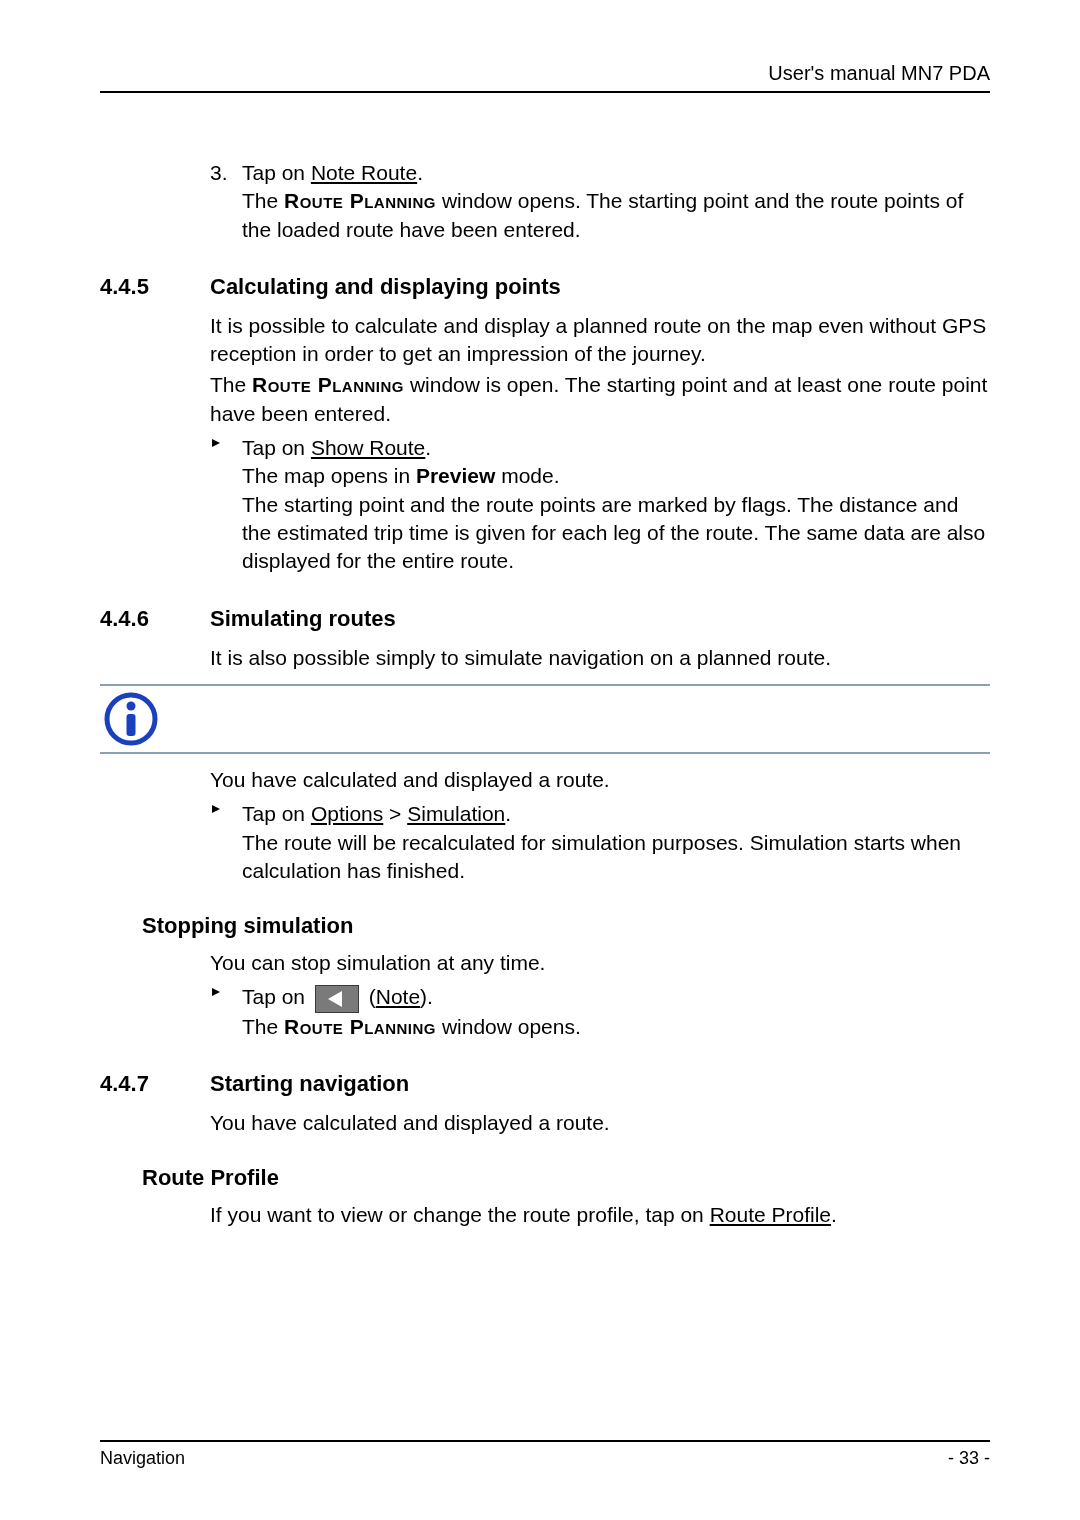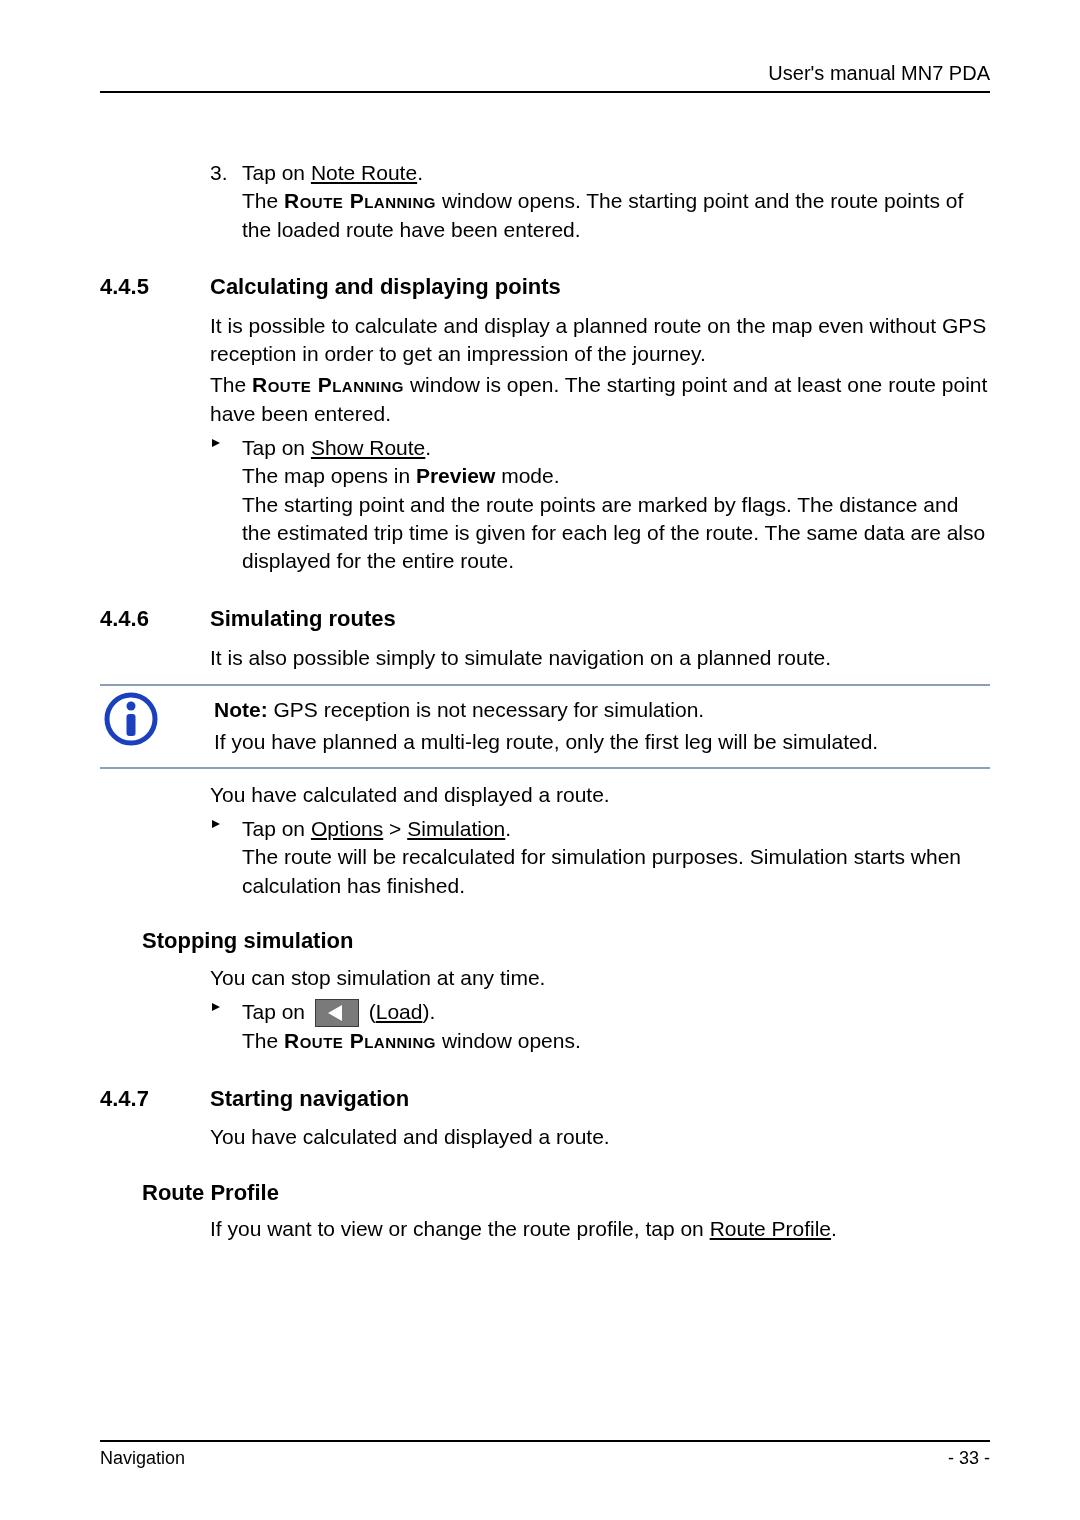--- a/index.html
+++ b/index.html
@@ -194,24 +194,20 @@
     <div class="note-wrap">
       <hr class="note-hr">
       <div class="note-row">
         <div class="note-icon">
           <svg width="54" height="54" viewBox="0 0 54 54">
             <circle cx="27" cy="27" r="24" fill="none" stroke="#1a3fbf" stroke-width="5"></circle>
             <circle cx="27" cy="14" r="4.5" fill="#1a3fbf"></circle>
             <rect x="22.5" y="22" width="9" height="22" rx="3" fill="#1a3fbf"></rect>
           </svg>
         </div>
-        <div class="note-text">
-          <p><b>Note:</b><span> GPS reception is not necessary for simulation.</span></p>
-          <p>If you have planned a multi-leg route, only the first leg will be simulated.</p>
-        </div>
       </div>
       <hr class="note-hr2">
     </div>
 
     <div class="body-block">You have calculated and displayed a route.</div>
     <div class="bl-row">
       <div class="bl-marker">
         <svg width="12" height="12" viewBox="0 0 12 12">
             <polygon points="2,2 10,6 2,10" fill="#000"></polygon>
           </svg>
@@ -224,21 +220,21 @@
 
     <div class="subheading">Stopping simulation</div>
     <div class="body-block">You can stop simulation at any time.</div>
     <div class="bl-row">
       <div class="bl-marker">
         <svg width="12" height="12" viewBox="0 0 12 12">
             <polygon points="2,2 10,6 2,10" fill="#000"></polygon>
           </svg>
       </div>
       <div class="li-body">
-        <span>Tap on </span><span class="back-btn"></span><span> (</span><span class="u">Load</span><span>).</span>
+        <span>Tap on </span><span class="back-btn"></span><span> (</span><span class="u">Note</span><span>).</span>
       </div>
     </div>
     <div class="sub-body">
       <span>The </span><b class="sc">Route Planning</b><span> window opens.</span>
     </div>
 
     <div class="section-row">
       <div class="section-num">4.4.7</div>
       <div class="section-title">Starting navigation</div>
     </div>

